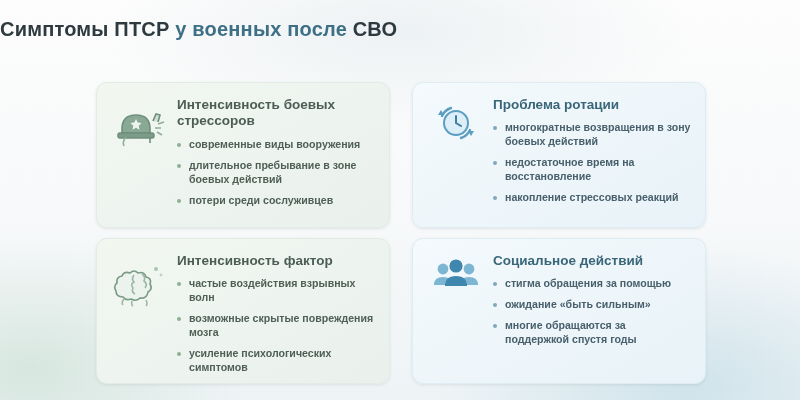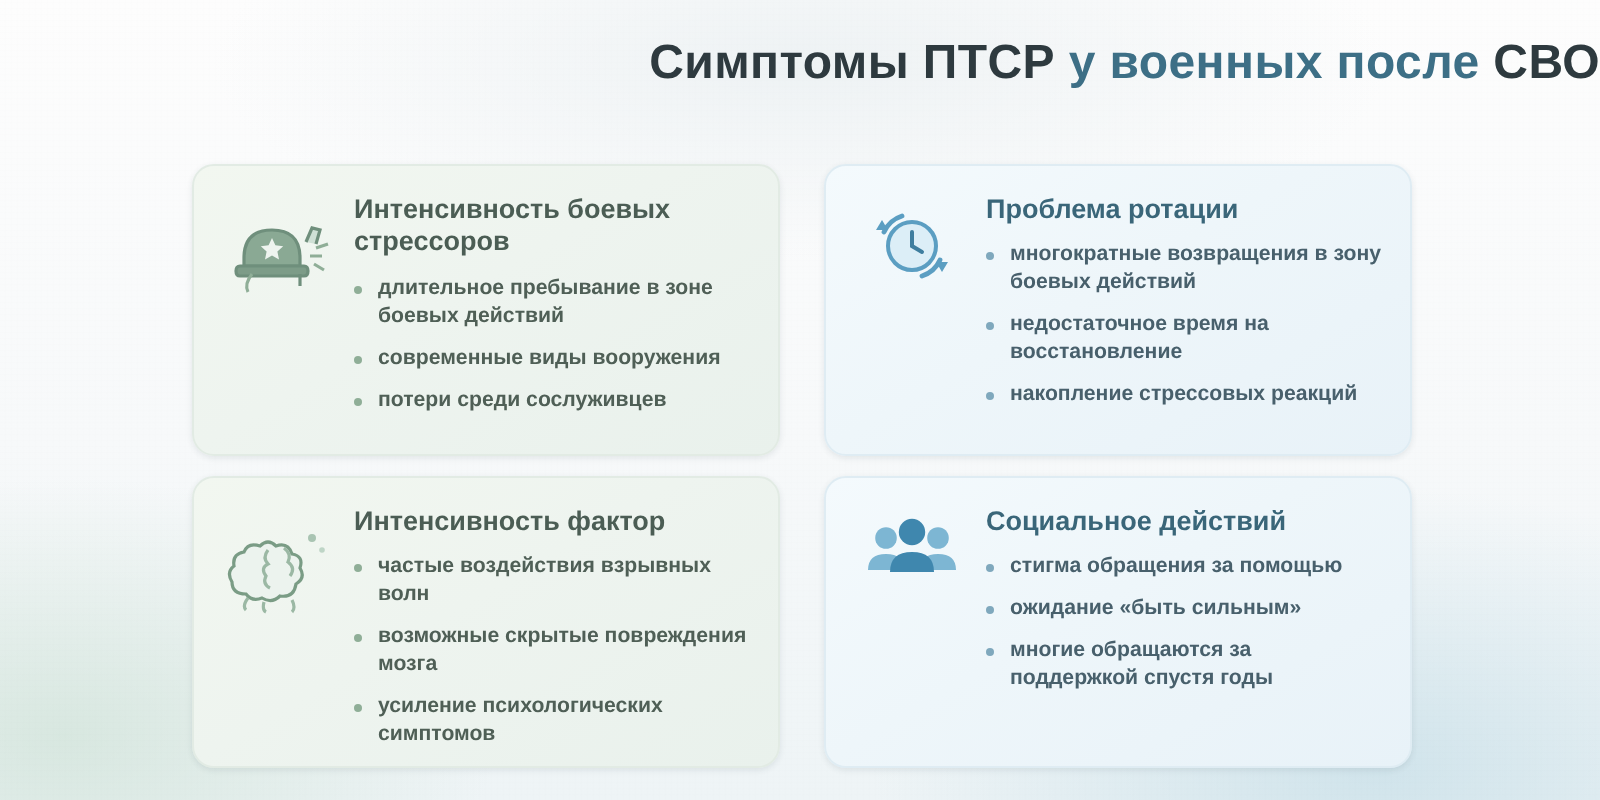--- a/index.html
+++ b/index.html
@@ -31,22 +31,22 @@
     background:
       repeating-linear-gradient(0deg, rgba(255,255,255,0.0) 0px, rgba(255,255,255,0.0) 2px, rgba(0,0,0,0.012) 3px),
       repeating-linear-gradient(90deg, rgba(255,255,255,0.0) 0px, rgba(255,255,255,0.0) 2px, rgba(0,0,0,0.010) 3px);
     opacity: .55;
   }
   .title {
     position: absolute;
     left: 0;
     right: 0;
     top: 18px;
-    text-align: right;
-    font-size: 24px;
+    text-align: left;
+    font-size: 20px;
     font-weight: bold;
     color: #2e3a3f;
     letter-spacing: .2px;
   }
   .title .accent {
     color: #3d6f86;
   }
   .grid {
     position: absolute;
     left: 96px;
@@ -145,22 +145,22 @@
             <path d="M38 38 v6" stroke="#6f8f7c"></path>
             <path d="M41 22 l3 -7 4 1 -2 7" fill="#cfe0d5" stroke="#6f8f7c"></path>
             <path d="M43 29 h6 M45 33 l5 3 M46 25 l6 -2" stroke="#8fae97"></path>
             <path d="M14 38 q-4 5 -2 9" stroke="#8fae97"></path>
           </g>
         </svg>
       </div>
       <div class="card-body">
         <div class="card-title">Интенсивность боевых стрессоров</div>
         <ul class="points">
+          <li>современные виды вооружения</li>
           <li>длительное пребывание в зоне боевых действий</li>
-          <li>современные виды вооружения</li>
           <li>потери среди сослуживцев</li>
         </ul>
       </div>
     </div>
 
     <div class="card blue">
       <div class="icon-wrap">
         <svg width="50" height="48" viewBox="0 0 50 48" aria-hidden="true">
           <g fill="none" stroke="#5b9ec2" stroke-width="2">
             <circle cx="25" cy="24" r="12" fill="#dceef7" stroke="#5b9ec2"></circle>

